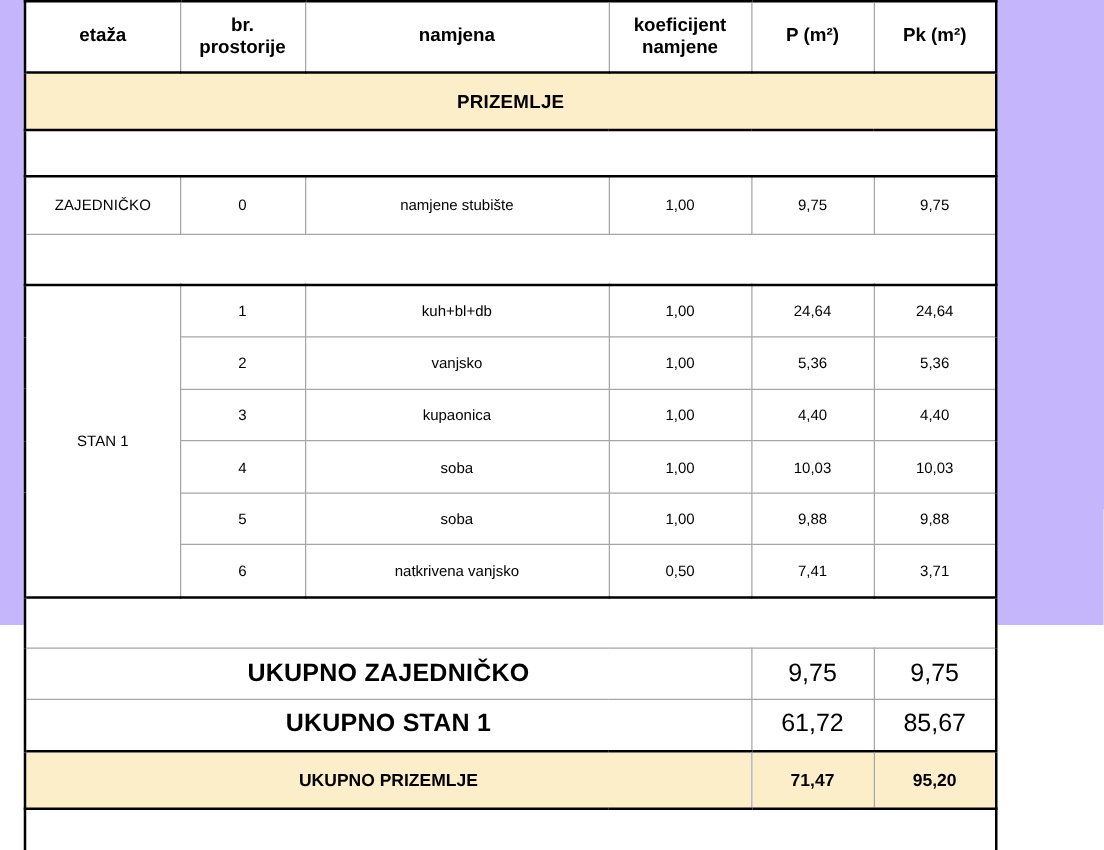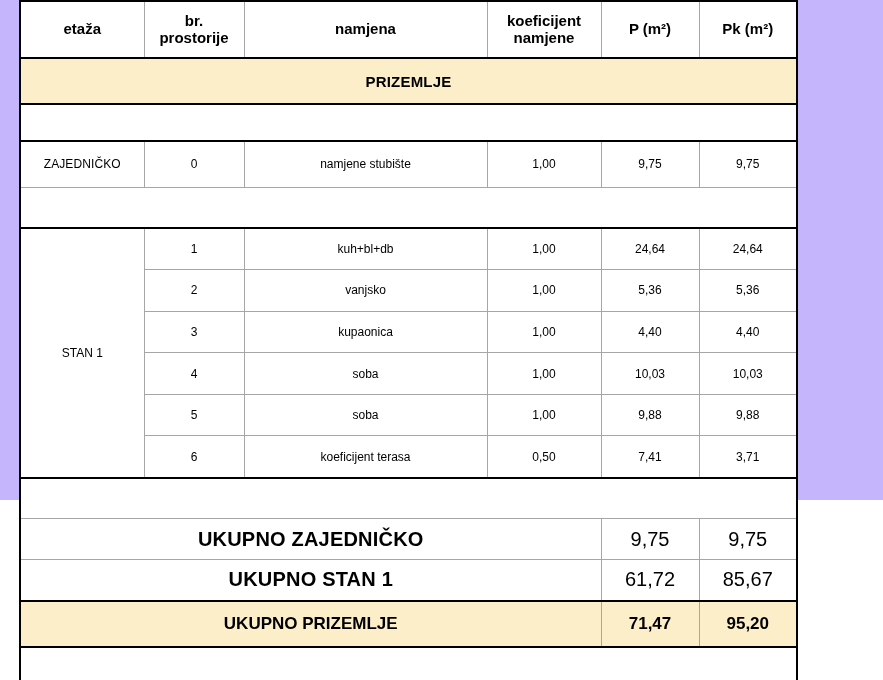--- a/index.html
+++ b/index.html
@@ -122,21 +122,21 @@
   }
   tr.sum-row td.sum-label {
     letter-spacing: 0.2px;
   }
   tr.sum-row td.sum-val { font-weight: normal; }
 
   tr.total-row td {
     height: 46px;
     background: #fceec9;
     font-weight: bold;
-    font-size: 17px;
+    font-size: 14px;
     border-top: 2.5px solid #000000;
     border-bottom: 2.5px solid #000000;
   }
 
   
   .hr-thick-top    { border-top: 2.5px solid #000000 !important; }
   .hr-thick-bottom { border-bottom: 2.5px solid #000000 !important; }
   .hr-mid-top      { border-top: 1.5px solid #000000 !important; }
   .no-right { border-right: none !important; }
 </style>
@@ -228,21 +228,21 @@
       <tr class="unit-row">
         <td>5</td>
         <td class="name-cell">soba</td>
         <td>1,00</td>
         <td>9,88</td>
         <td class="edge-right">9,88</td>
       </tr>
 
       <tr class="unit-row">
         <td>6</td>
-        <td class="name-cell">koeficijent terasa</td>
+        <td class="name-cell">natkrivena vanjsko</td>
         <td>0,50</td>
         <td>7,41</td>
         <td class="edge-right">3,71</td>
       </tr>
 
       <tr class="spacer-row">
         <td class="edge-left edge-right tall hr-thick-top" colspan="6"></td>
       </tr>
 
       <tr class="sum-row">

